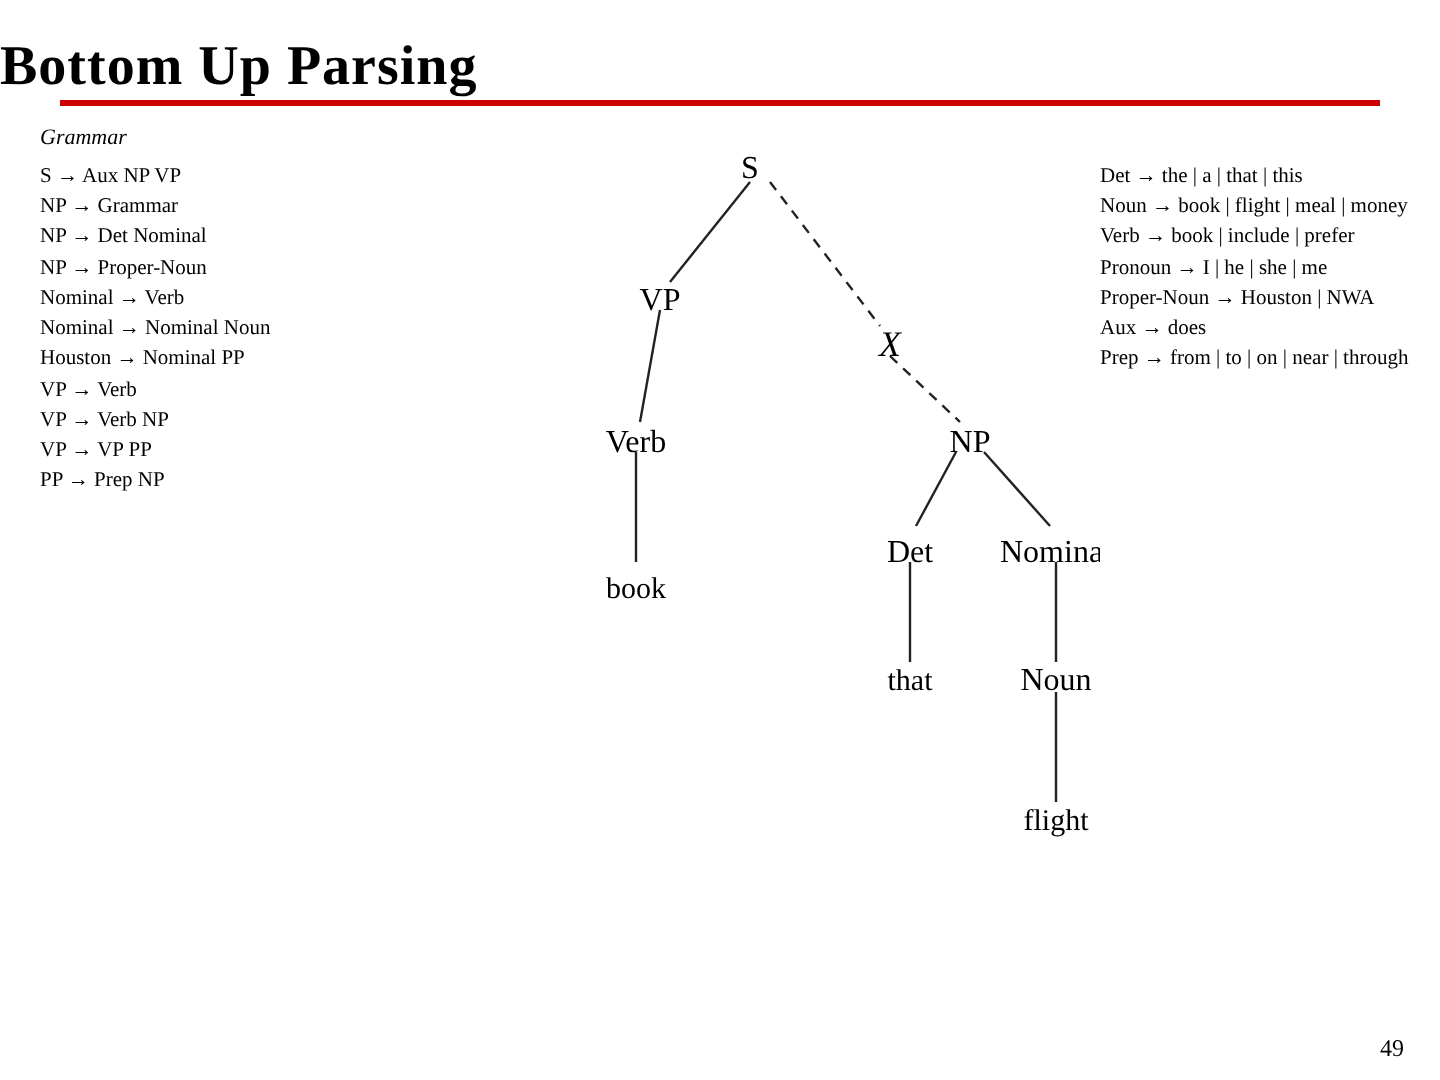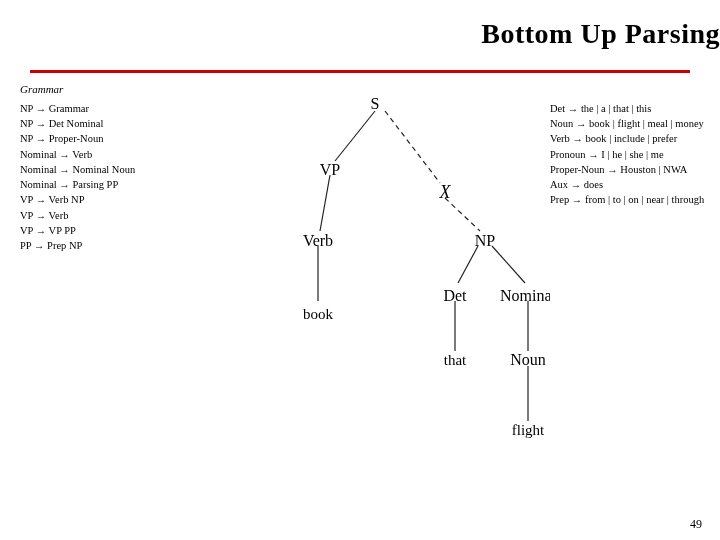--- a/index.html
+++ b/index.html
@@ -7,27 +7,26 @@
       width: 720px;
       height: 540px;
       background: #fff;
       font-family: 'Times New Roman', Times, serif;
       font-size: 13px;
       overflow: hidden;
       position: relative;
     }
 
     .page-title {
-      text-align: right;
+      text-align: left;
       font-size: 28px;
       font-weight: bold;
       padding-top: 18px;
-      padding-bottom: 20px;
+      padding-bottom: 0;
       letter-spacing: 0.5px;
-      margin-left: 44px;
     }
 
     .red-line {
       height: 3px;
       background: #cc0000;
       margin: 0 30px 10px 30px;
     }
 
     .columns {
       display: flex;
@@ -101,28 +100,29 @@
 <body>
 
 <div class="page-title">Bottom Up Parsing</div>
 <div class="red-line"></div>
 
 <div class="columns">
 
   <div class="left-col">
     <div class="grammar-heading">Grammar</div>
     <div class="grammar-rules">
+      <p>S → Aux NP VP</p>
       <p>NP → Grammar</p>
       <p>NP → Det Nominal</p>
       <p>NP → Proper-Noun</p>
       <p>Nominal → Verb</p>
       <p>Nominal → Nominal Noun</p>
-      <p>Nominal → Parsing PP</p>
+      <p>Houston → Nominal PP</p>
+      <p>VP → Verb</p>
       <p>VP → Verb NP</p>
-      <p>VP → Verb</p>
       <p>VP → VP PP</p>
       <p>PP → Prep NP</p>
     </div>
   </div>
 
   <div class="middle-col">
     <div class="tree-container">
       <svg width="320" height="360">
 
         <line x1="145" y1="28" x2="105" y2="78" stroke="#222" stroke-width="1.2"></line>

